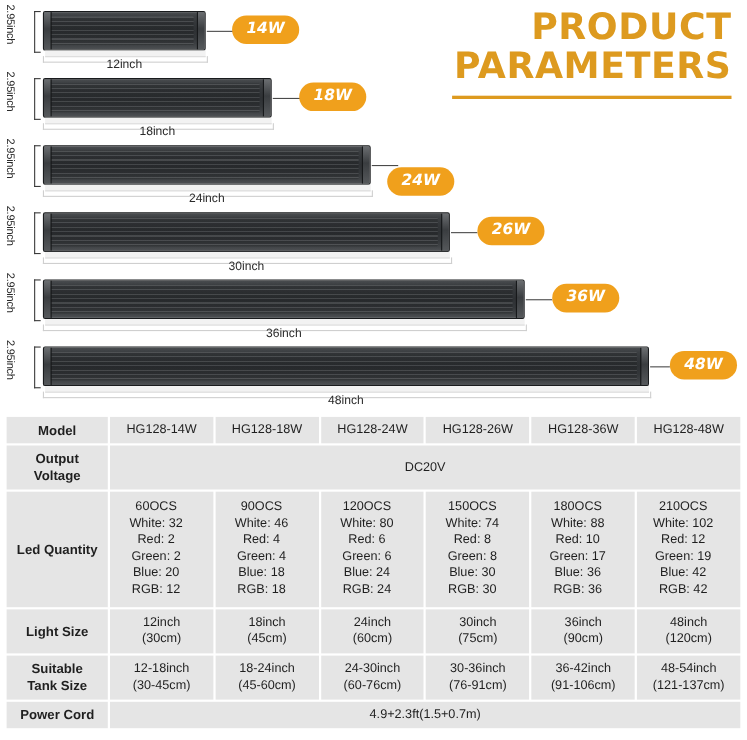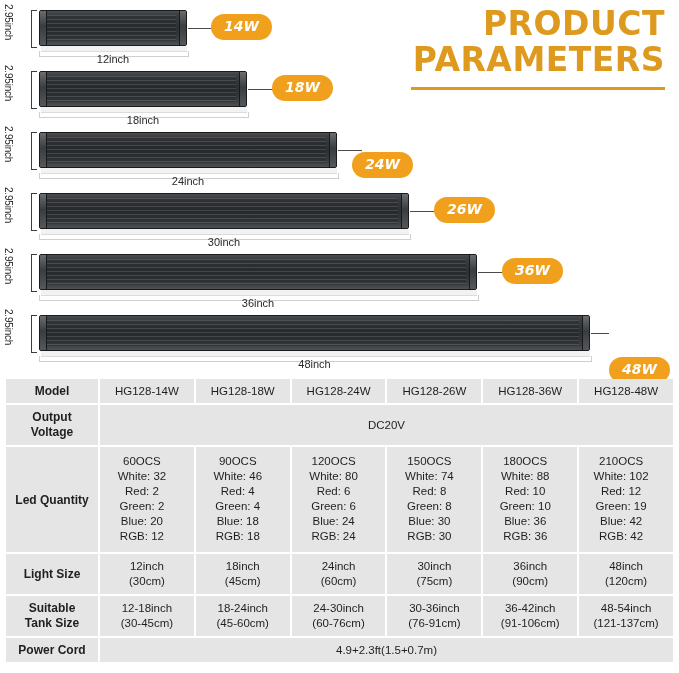--- a/index.html
+++ b/index.html
@@ -281,21 +281,21 @@
     <div class="vbracket" style="left:31px; top:315px; height:36px;"></div>
     <div class="bar" style="left:39px; top:315px; width:551px; height:36px;">
       <div class="bar-ribs"></div>
       <div class="bar-cap left"></div>
       <div class="bar-cap right"></div>
     </div>
     <div class="bar-shadow" style="left:41px; top:351px; width:549px;"></div>
     <div class="hbracket" style="left:39px; top:356px; width:551px;"></div>
     <div class="hlabel" style="left:39px; top:358px; width:551px;">48inch</div>
     <div class="leader" style="left:591px; top:333px; width:18px;"></div>
-    <div class="badge" style="left:609px; top:319px;margin-top:38px;">48W</div>
+    <div class="badge" style="left:609px; top:319px;">48W</div>
   </div>
 
 </div>
 
 <table id="spec-table">
   <tbody>
     <tr>
       <td class="rowhead">Model</td>
       <td>HG128-14W</td>
       <td>HG128-18W</td>
@@ -345,21 +345,21 @@
         <span class="cell-line">White: 74</span>
         <span class="cell-line">Red: 8</span>
         <span class="cell-line">Green: 8</span>
         <span class="cell-line">Blue: 30</span>
         <span class="cell-line">RGB: 30</span>
       </td>
       <td class="led">
         <span class="cell-line">180OCS</span>
         <span class="cell-line">White: 88</span>
         <span class="cell-line">Red: 10</span>
-        <span class="cell-line">Green: 10</span>
+        <span class="cell-line">Green: 17</span>
         <span class="cell-line">Blue: 36</span>
         <span class="cell-line">RGB: 36</span>
       </td>
       <td class="led">
         <span class="cell-line">210OCS</span>
         <span class="cell-line">White: 102</span>
         <span class="cell-line">Red: 12</span>
         <span class="cell-line">Green: 19</span>
         <span class="cell-line">Blue: 42</span>
         <span class="cell-line">RGB: 42</span>

